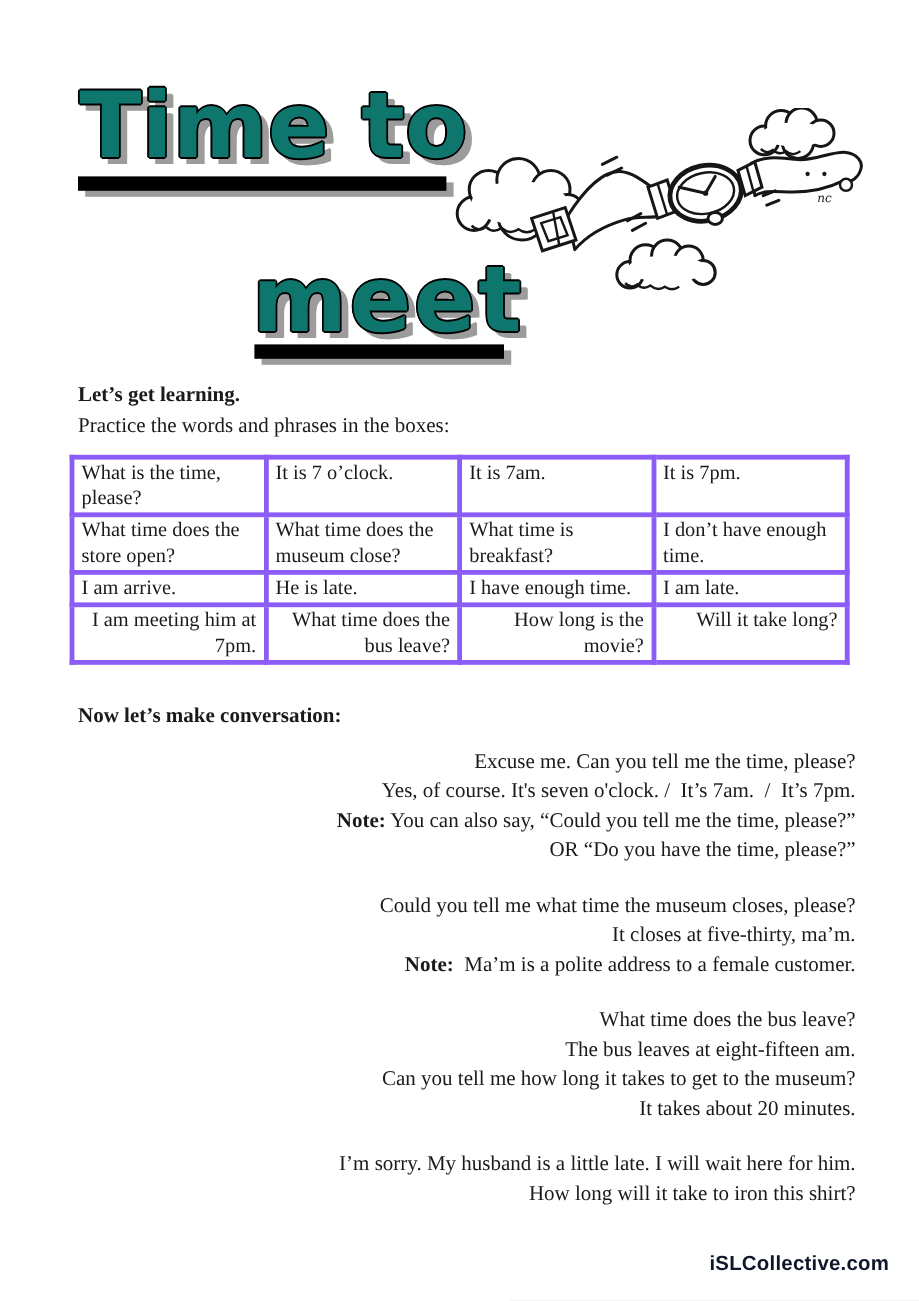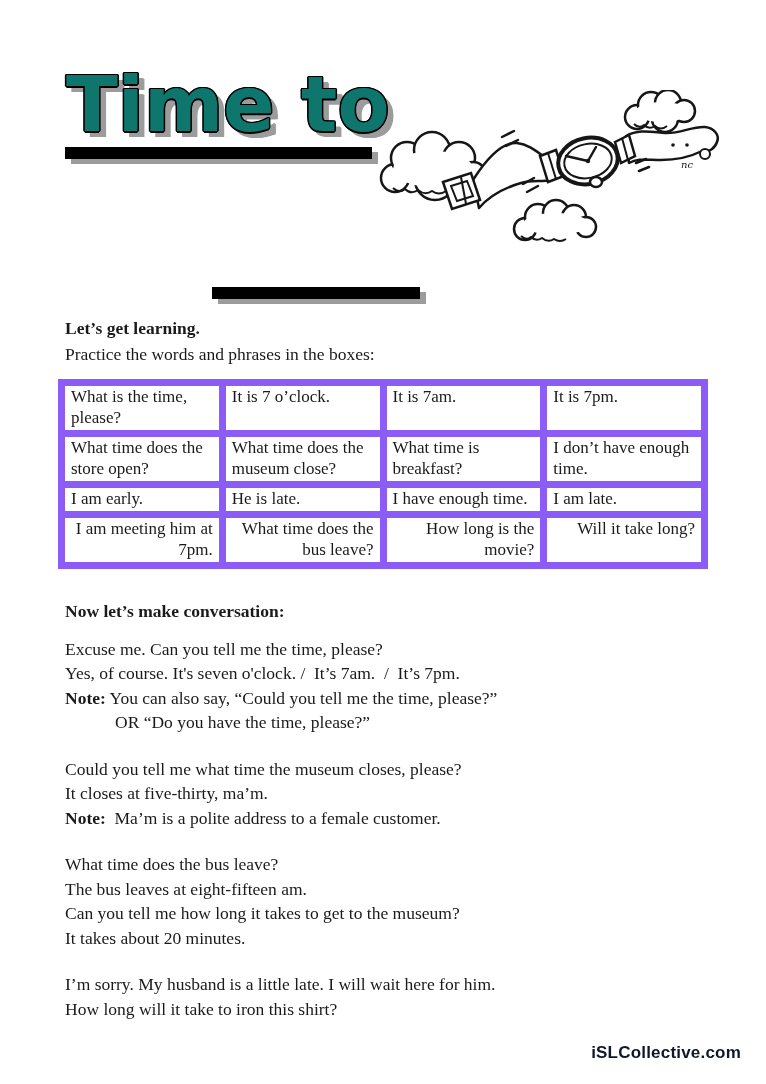--- a/index.html
+++ b/index.html
@@ -48,35 +48,35 @@
 
   table.phrases{
     border-collapse:collapse;
     margin-top:13px;margin-left:-7px;
     width:650px;
     table-layout:fixed;
     font-size:17px;line-height:21px;
     border:3px solid #595959;
   }
   table.phrases td{
-    border:7px solid #8b5cf6;
+    border:4px solid #8b5cf6;
     vertical-align:top;
     padding:0px 6px 2px 6px;
     width:25%;
     overflow:hidden;
   }
   table.phrases tr:nth-child(1){height:45px;}
   table.phrases tr:nth-child(2){height:45px;margin-left:12px;}
   table.phrases tr:nth-child(3){height:22px;}
   table.phrases tr:nth-child(4){height:42px;text-align:right;}
 
   .convo-head{margin-top:30px !important;}
   .block{margin-top:13px;}
   .block + .block{margin-top:22px;}
-  .line{white-space:pre-wrap;}
+  .line{white-space:pre-wrap;text-align:right;}
   .line.indent{padding-left:50px;}
   .line b{font-weight:bold;}
 
   .footer{
     position:absolute;right:25px;top:1043px;
     font-family:"Liberation Sans","DejaVu Sans",sans-serif;
     font-size:17px;font-weight:bold;
     color:#0f172a;
     letter-spacing:0.2px;
   }
@@ -84,20 +84,21 @@
   .ink{stroke:#161616;fill:#ffffff;}
   .inkline{stroke:#161616;fill:none;}
 </style>
 </head>
 <body>
 
 <div class="page">
 
   <div class="title t1">Time to</div>
   <div class="bar bar1"></div>
+  <div class="title t2">meet</div>
   <div class="bar bar2"></div>
 
   <svg class="illo" viewBox="0 0 391 170" xmlns="http://www.w3.org/2000/svg">
 
     <g>
       <circle class="ink" cx="20" cy="88" r="14" stroke-width="2.5"></circle>
       <circle class="ink" cx="32" cy="68" r="16" stroke-width="2.5"></circle>
       <circle class="ink" cx="57" cy="60" r="18" stroke-width="2.5"></circle>
       <circle class="ink" cx="84" cy="68" r="16" stroke-width="2.5"></circle>
       <circle class="ink" cx="98" cy="85" r="13" stroke-width="2.5"></circle>
@@ -167,21 +168,21 @@
             <td>It is 7am.</td>
             <td>It is 7pm.</td>
           </tr>
           <tr>
             <td>What time does the store open?</td>
             <td>What time does the museum close?</td>
             <td>What time is breakfast?</td>
             <td>I don’t have enough time.</td>
           </tr>
           <tr>
-            <td>I am early.</td>
+            <td>I am arrive.</td>
             <td>He is late.</td>
             <td>I have enough time.</td>
             <td>I am late.</td>
           </tr>
           <tr>
             <td>I am meeting him at 7pm.</td>
             <td>What time does the bus leave?</td>
             <td>How long is the movie?</td>
             <td>Will it take long?</td>
           </tr>

